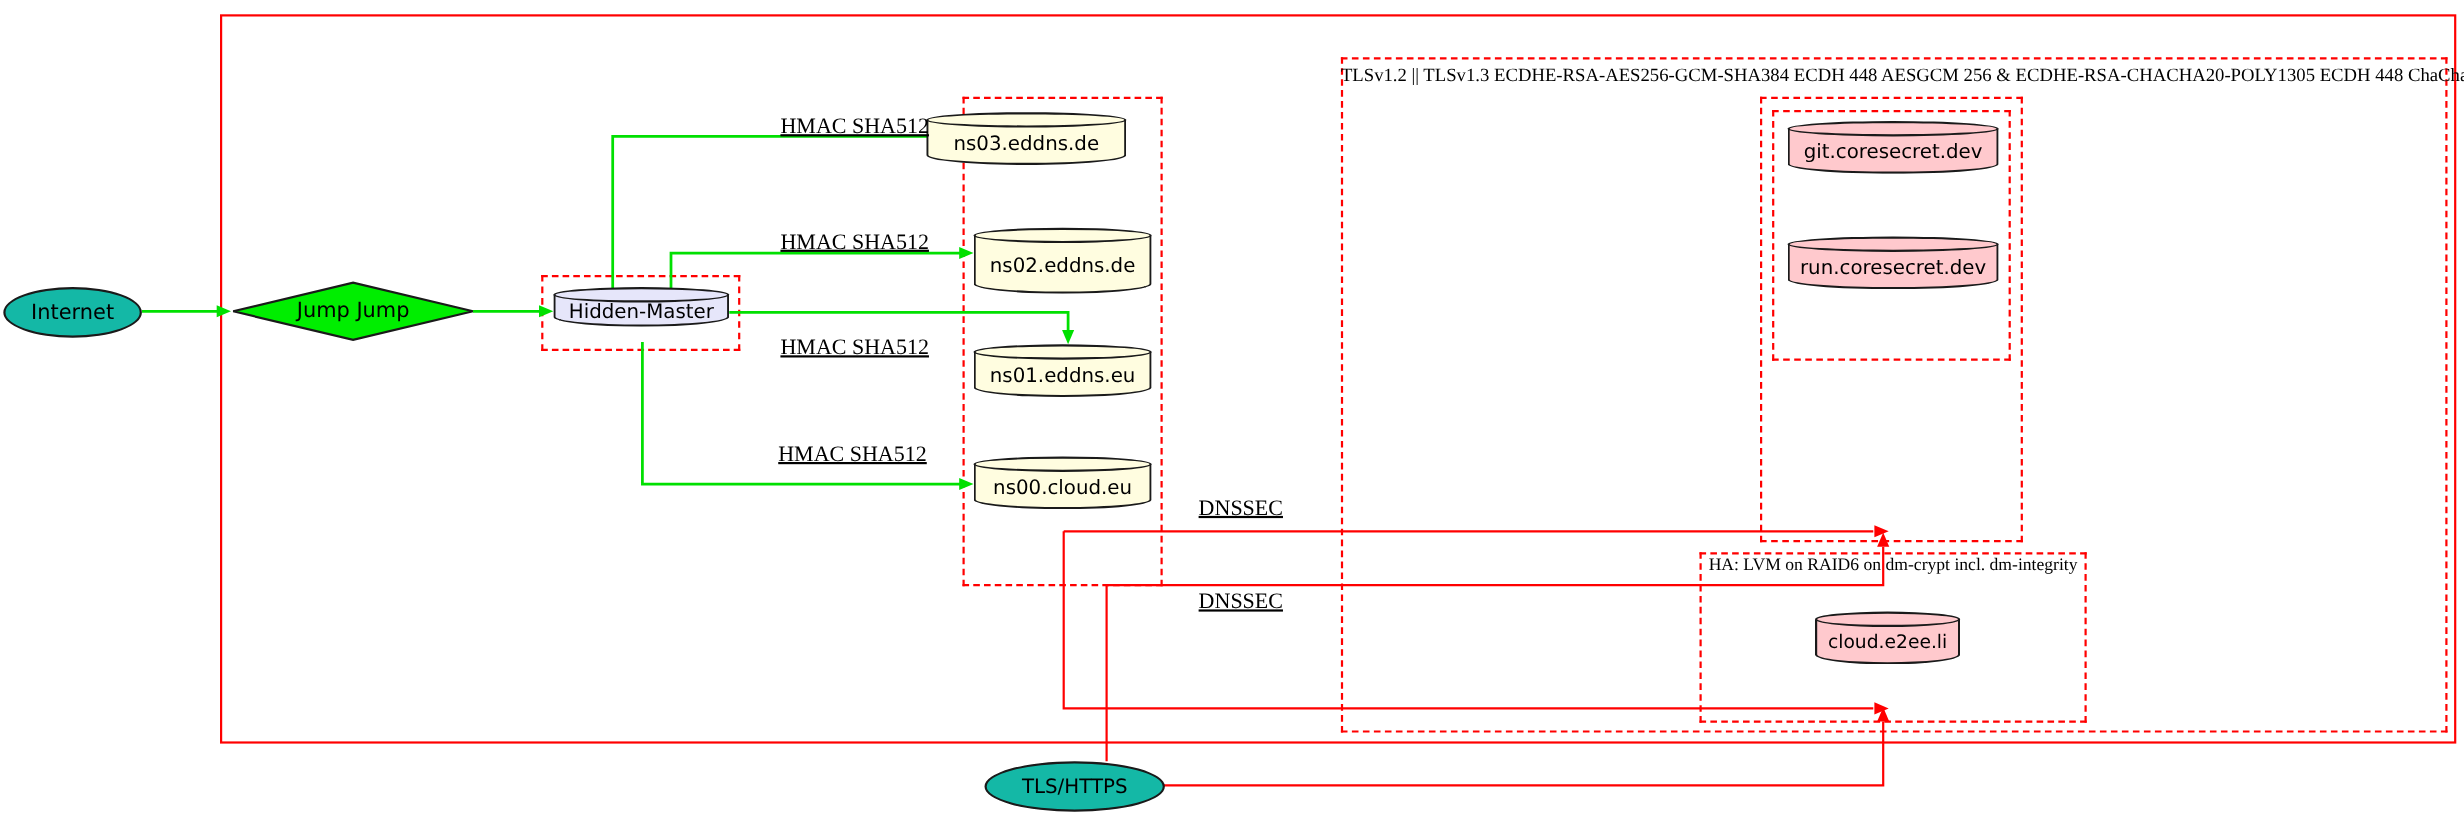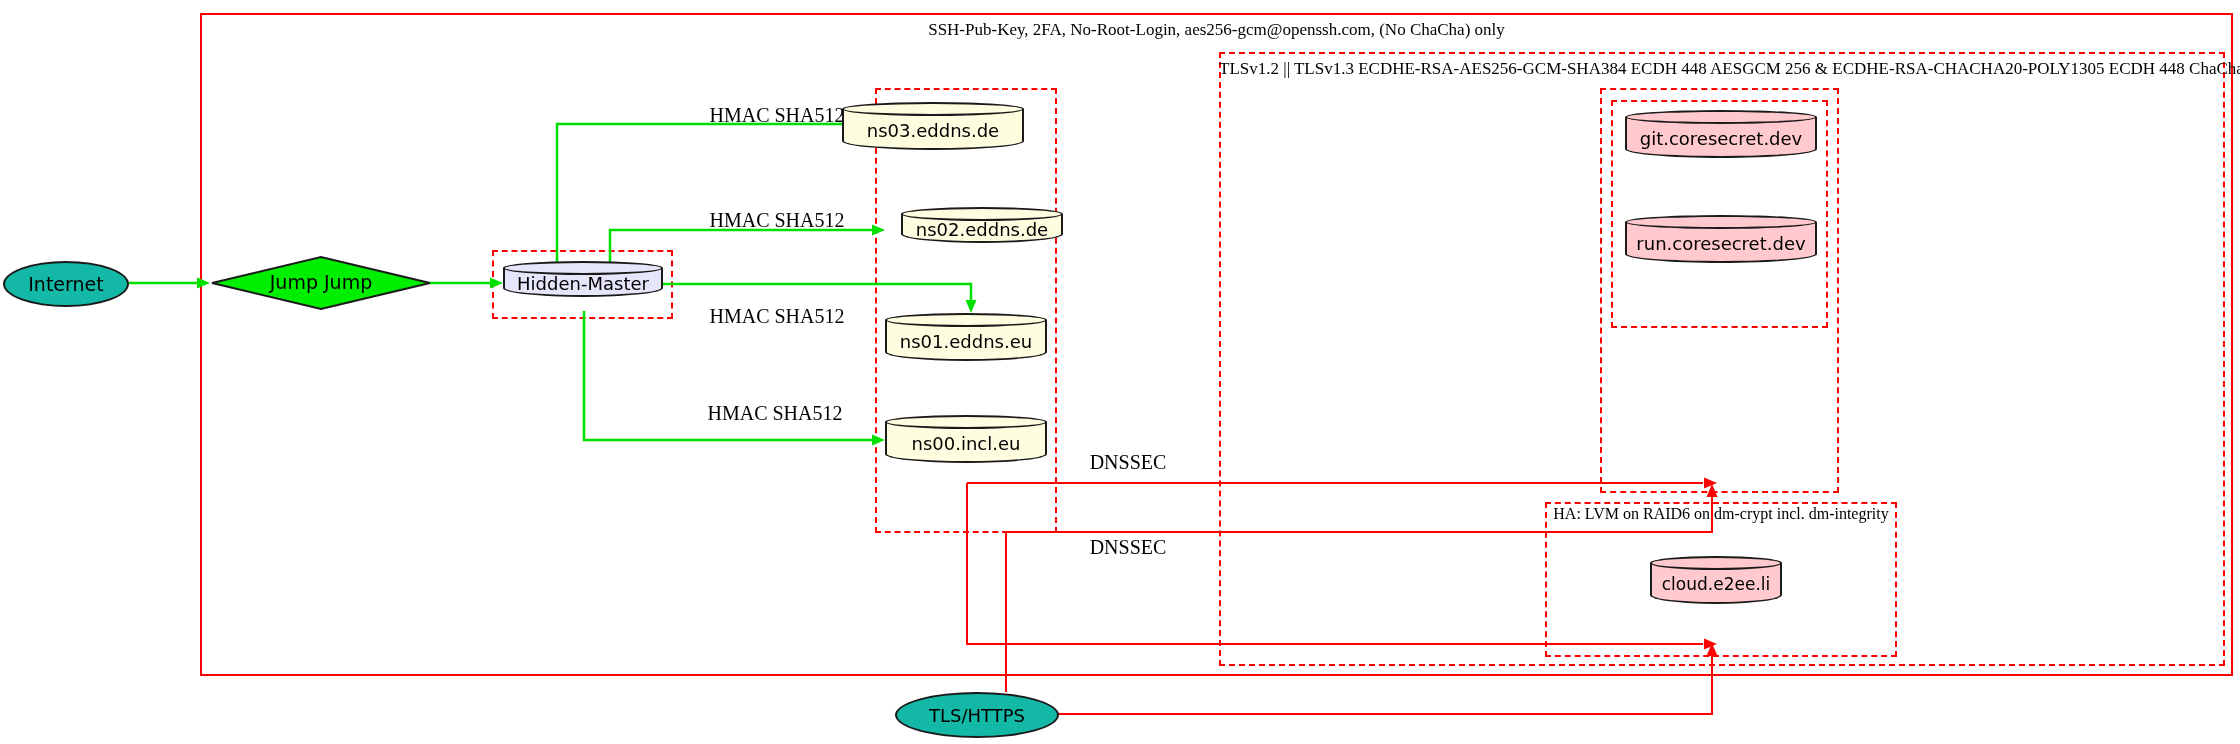--- a/index.html
+++ b/index.html
@@ -29,36 +29,35 @@
              display:flex;align-items:center;justify-content:center;
              font-size:18px;white-space:nowrap;}
   .blue{background:#14b8a6;}
   .cyl-lavender .cyl-top,.cyl-lavender .cyl-body{background:#e6e6fa;}
   .cyl-yellow .cyl-top,.cyl-yellow .cyl-body{background:#fffde0;}
   .cyl-pink .cyl-top,.cyl-pink .cyl-body{background:#ffc9cd;}
   .diamond-label{position:absolute;text-align:center;font-size:19px;z-index:12;white-space:nowrap;}
   
   .edge-label{position:absolute;text-align:center;
               font-family:"Liberation Serif","DejaVu Serif",serif;
-              font-size:20px;white-space:nowrap;z-index:20;}
+              font-size:20px;white-space:nowrap;z-index:20;text-decoration:underline;}
 </style>
 </head>
 <body>
 
 <div id="stage">
 
   <div class="cluster solid" style="left:200px;top:13px;width:2033px;height:663px;"></div>
   <div class="cluster dashed" style="left:1219px;top:52px;width:1006px;height:614px;"></div>
   <div class="cluster dashed" style="left:1600px;top:88px;width:239px;height:405px;"></div>
   <div class="cluster dashed" style="left:1611px;top:100px;width:217px;height:228px;"></div>
   <div class="cluster dashed" style="left:1545px;top:502px;width:352px;height:155px;"></div>
   <div class="cluster dashed" style="left:875px;top:88px;width:182px;height:445px;"></div>
   <div class="cluster dashed" style="left:492px;top:250px;width:181px;height:69px;"></div>
 
-  <div class="cluster-label" style="left:200px;top:20px;width:2033px;font-size:17px;">SSH-Pub-Key, 2FA, No-Root-Login, aes256-gcm@openssh.com, (No ChaCha) only</div>
   <div class="cluster-label" style="left:1219px;top:59px;width:1006px;font-size:17px;">TLSv1.2 || TLSv1.3 ECDHE-RSA-AES256-GCM-SHA384 ECDH 448 AESGCM 256 &amp; ECDHE-RSA-CHACHA20-POLY1305 ECDH 448 ChaCha20 256</div>
   <div class="cluster-label" style="left:1545px;top:505px;width:352px;font-size:16px;">HA: LVM on RAID6 on dm-crypt incl. dm-integrity</div>
 
   <svg id="edges" width="2240" height="744" viewBox="0 0 2240 744">
 
     <polygon points="212,283 321,257 430,283 321,309" fill="#00ee00" stroke="#1a1a1a" stroke-width="2"></polygon>
 
     <g stroke="#00e000" stroke-width="2.5" fill="none">
       <polyline points="129,283 198,283"></polyline>
       <polyline points="430,283 491,283"></polyline>
@@ -101,36 +100,36 @@
     <span class="cyl-body"></span>
     <span class="cyl-label">Hidden-Master</span>
   </div>
 
   <div class="node cylinder cyl-yellow" style="left:842px;top:102px;width:182px;height:48px;">
     <span class="cyl-top"></span>
     <span class="cyl-body"></span>
     <span class="cyl-label">ns03.eddns.de</span>
   </div>
 
-  <div class="node cylinder cyl-yellow" style="left:885px;top:207px;width:162px;height:36px;margin-left:16px;">
+  <div class="node cylinder cyl-yellow" style="left:885px;top:207px;width:162px;height:60px;">
     <span class="cyl-top"></span>
     <span class="cyl-body"></span>
     <span class="cyl-label">ns02.eddns.de</span>
   </div>
 
   <div class="node cylinder cyl-yellow" style="left:885px;top:313px;width:162px;height:48px;">
     <span class="cyl-top"></span>
     <span class="cyl-body"></span>
     <span class="cyl-label">ns01.eddns.eu</span>
   </div>
 
   <div class="node cylinder cyl-yellow" style="left:885px;top:415px;width:162px;height:48px;">
     <span class="cyl-top"></span>
     <span class="cyl-body"></span>
-    <span class="cyl-label">ns00.incl.eu</span>
+    <span class="cyl-label">ns00.cloud.eu</span>
   </div>
 
   <div class="node cylinder cyl-pink" style="left:1625px;top:110px;width:192px;height:48px;">
     <span class="cyl-top"></span>
     <span class="cyl-body"></span>
     <span class="cyl-label">git.coresecret.dev</span>
   </div>
 
   <div class="node cylinder cyl-pink" style="left:1625px;top:215px;width:192px;height:48px;padding-left:35px;">
     <span class="cyl-top"></span>

